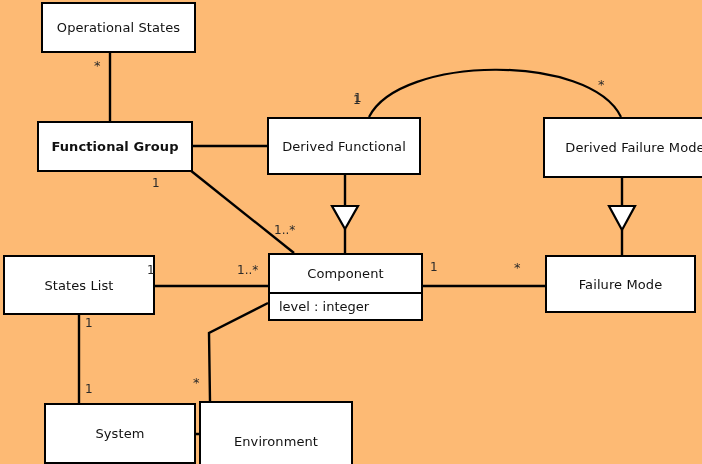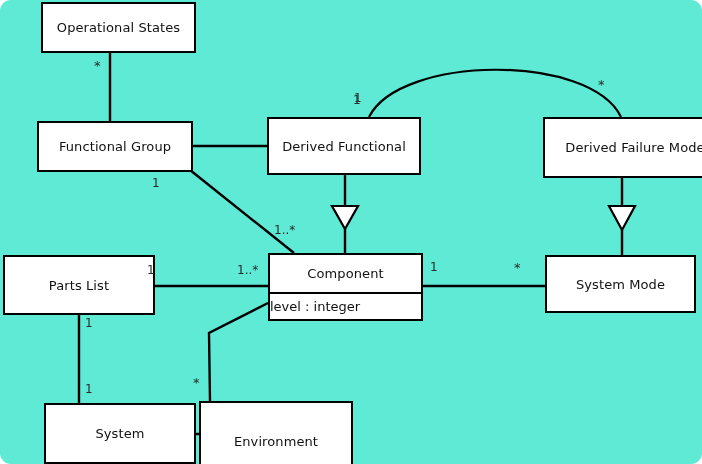--- a/index.html
+++ b/index.html
@@ -7,23 +7,22 @@
     padding: 0;
     background: #ffffff;
   }
   body {
     font-family: "DejaVu Sans", sans-serif;
   }
   #canvas {
     position: relative;
     width: 702px;
     height: 464px;
-    background: #5eead4;
+    background: #fdba74;
     overflow: hidden;
-    border-radius: 11px;
   }
   #diagram-svg {
     position: absolute;
     left: 0;
     top: 0;
     width: 702px;
     height: 464px;
   }
   .uml-class {
     position: absolute;
@@ -42,20 +41,21 @@
     font-size: 13px;
     color: #111111;
     letter-spacing: 0.1px;
     white-space: nowrap;
   }
   .uml-attrs {
     box-sizing: border-box;
     border-top: 2px solid #000000;
     display: flex;
     align-items: center;
+    padding-left: 9px;
     font-size: 13px;
     color: #111111;
     height: 27px;
     white-space: nowrap;
   }
   .mult {
     position: absolute;
     font-size: 12px;
     color: #2a2a2a;
     white-space: nowrap;
@@ -97,43 +97,43 @@
 
     <line x1="622" y1="178" x2="622" y2="206" stroke="#000" stroke-width="2.4"></line>
     <polygon points="609,206 635,206 622,230" fill="#ffffff" stroke="#000" stroke-width="2.2"></polygon>
     <line x1="622" y1="230" x2="622" y2="255" stroke="#000" stroke-width="2.4"></line>
   </svg>
 
   <div class="uml-class" style="left:41px; top:2px; width:155px; height:51px;">
     <div class="uml-name">Operational States</div>
   </div>
 
-  <div class="uml-class" style="left:37px; top:121px; width:156px; height:51px;">
+  <div class="uml-class" style="left:37px; top:121px; width:156px; height:51px;font-weight:bold;">
     <div class="uml-name">Functional Group</div>
   </div>
 
   <div class="uml-class" style="left:267px; top:117px; width:154px; height:58px;">
     <div class="uml-name">Derived Functional</div>
   </div>
 
   <div class="uml-class" style="left:543px; top:117px; width:184px; height:61px;">
     <div class="uml-name">Derived Failure Mode</div>
   </div>
 
   <div class="uml-class" style="left:3px; top:255px; width:152px; height:60px;">
-    <div class="uml-name">Parts List</div>
+    <div class="uml-name">States List</div>
   </div>
 
   <div class="uml-class" style="left:268px; top:253px; width:155px; height:68px;">
     <div class="uml-name">Component</div>
     <div class="uml-attrs">level : integer</div>
   </div>
 
   <div class="uml-class" style="left:545px; top:255px; width:151px; height:58px;">
-    <div class="uml-name">System Mode</div>
+    <div class="uml-name">Failure Mode</div>
   </div>
 
   <div class="uml-class" style="left:3px; top:403px; width:152px; height:61px;margin-left:41px;">
     <div class="uml-name">System</div>
   </div>
 
   <div class="uml-class" style="left:199px; top:401px; width:154px; height:80px;">
     <div class="uml-name">Environment</div>
   </div>
 

